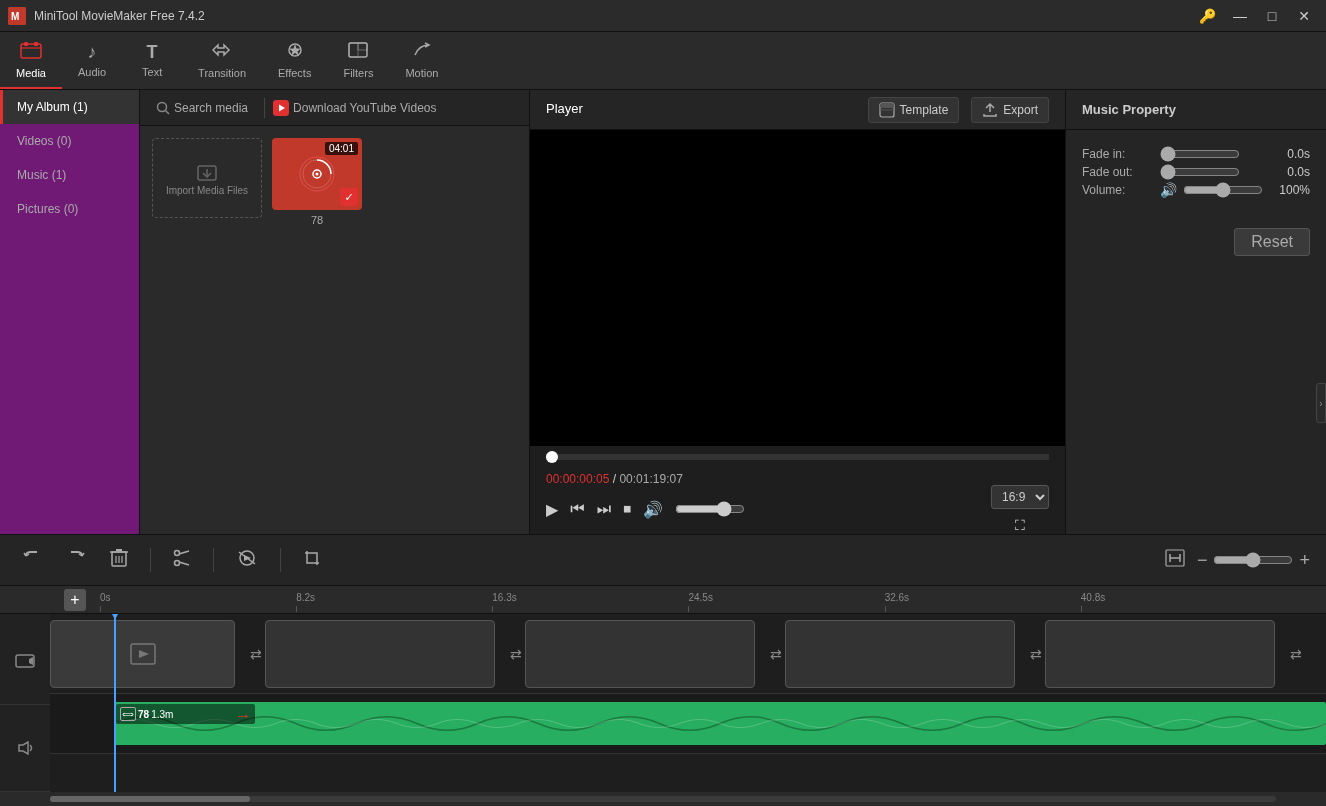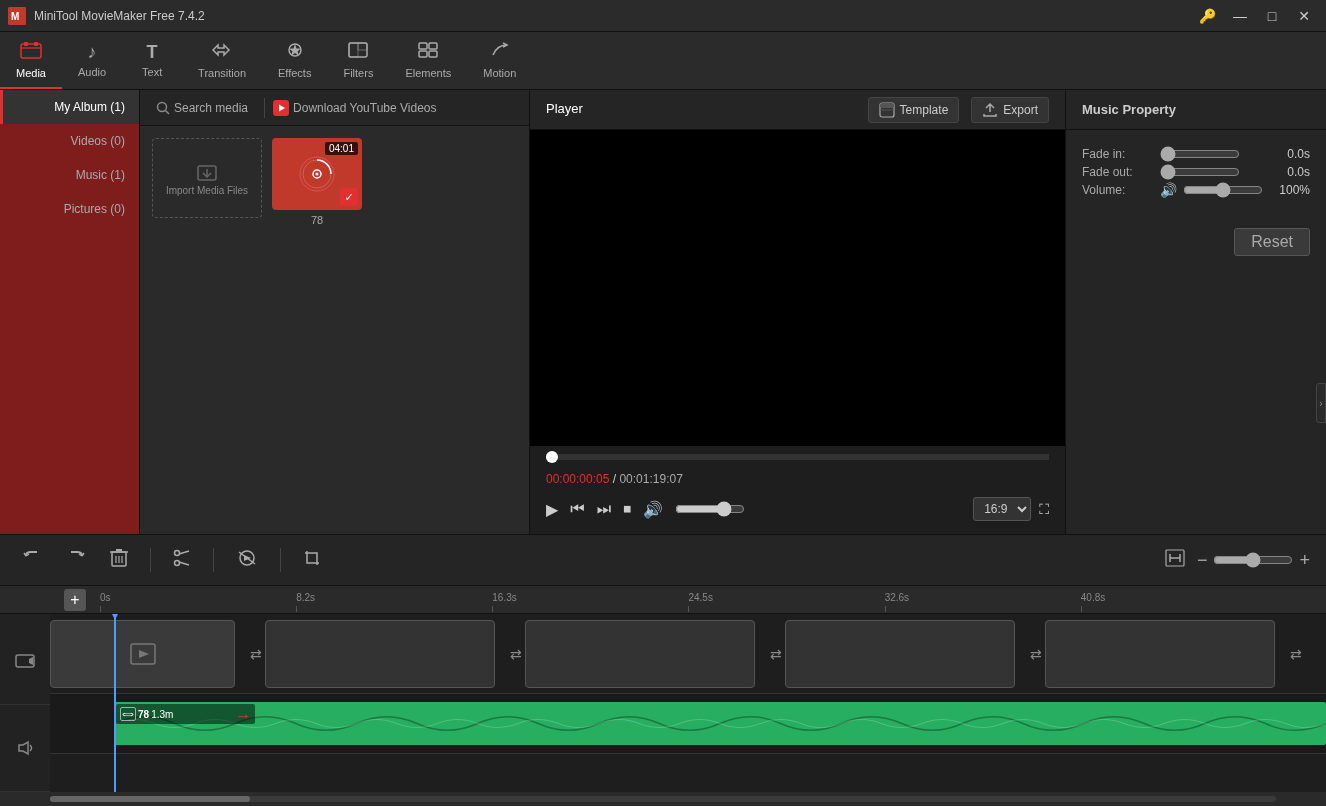--- a/index.html
+++ b/index.html
@@ -31,22 +31,22 @@
     .toolbar-item.active { color: #fff; border-bottom: 2px solid #e03030; text-align: center; }
     .toolbar-icon { font-size: 18px; }
 
     
     #main-area {
       display: flex; height: calc(806px - 32px - 58px - 52px - 220px);
     }
 
     
     #sidebar {
-      width: 140px; background: #7f1d1d; border-right: 1px solid #111;
-      display: flex; flex-direction: column; text-align: right;
+      width: 140px; background: #701a75; border-right: 1px solid #111;
+      display: flex; flex-direction: column;
     }
     .sidebar-item {
       padding: 10px 14px; color: #aaa; cursor: pointer; font-size: 12px;
       border-left: 3px solid transparent;
     }
     .sidebar-item.active { color: #fff; border-left: 3px solid #e03030; background: #333; }
 
     
     #media-panel {
       width: 390px; background: #2a2a2a; border-right: 1px solid #111;
@@ -117,21 +117,21 @@
     #time-display { font-size: 12px; }
     #time-current { color: #e03030; }
     #time-total { color: #aaa; }
     #player-controls {
       display: flex; align-items: center; justify-content: space-between;
       padding: 0 16px 10px; height: 40px;
     }
     #player-controls-left { display: flex; align-items: center; gap: 12px; }
     .ctrl-btn { color: #ccc; cursor: pointer; font-size: 16px; background: none; border: none; }
     #volume-slider { width: 70px; accent-color: #ccc; }
-    #player-controls-right { display: flex; align-items: center; gap: 8px; }
+    #player-controls-right { display: flex; align-items: center; gap: 8px; flex-direction: column; }
     .ratio-select {
       background: #333; color: #ccc; border: 1px solid #555; border-radius: 3px;
       padding: 3px 6px; font-size: 12px; cursor: pointer;
     }
 
     
     #properties-panel {
       width: 260px; background: #252525;
       display: flex; flex-direction: column;
     }
@@ -277,31 +277,20 @@
   </div>
   <div class="toolbar-item">
     <span class="toolbar-icon">
       <svg width="22" height="18" viewBox="0 0 22 18">
           <rect x="2" y="2" width="18" height="14" rx="2" fill="none" stroke="#aaa" stroke-width="1.5"></rect>
           <rect x="2" y="2" width="9" height="14" fill="none" stroke="#aaa" stroke-width="0.5"></rect>
           <rect x="11" y="2" width="9" height="7" fill="none" stroke="#aaa" stroke-width="0.5"></rect>
         </svg>
     </span>
     <span>Filters</span>
-  </div>
-  <div class="toolbar-item">
-    <span class="toolbar-icon">
-      <svg width="22" height="18" viewBox="0 0 22 18">
-          <rect x="2" y="2" width="8" height="6" rx="1" fill="none" stroke="#aaa" stroke-width="1.5"></rect>
-          <rect x="12" y="2" width="8" height="6" rx="1" fill="none" stroke="#aaa" stroke-width="1.5"></rect>
-          <rect x="2" y="10" width="8" height="6" rx="1" fill="none" stroke="#aaa" stroke-width="1.5"></rect>
-          <rect x="12" y="10" width="8" height="6" rx="1" fill="none" stroke="#aaa" stroke-width="1.5"></rect>
-        </svg>
-    </span>
-    <span>Elements</span>
   </div>
   <div class="toolbar-item">
     <span class="toolbar-icon">
       <svg width="22" height="18" viewBox="0 0 22 18">
           <path d="M4 14 Q8 4 18 4" stroke="#aaa" stroke-width="1.5" fill="none"></path>
           <path d="M14 2 L18 4 L14 6" fill="none" stroke="#aaa" stroke-width="1.5"></path>
         </svg>
     </span>
     <span>Motion</span>
   </div>

